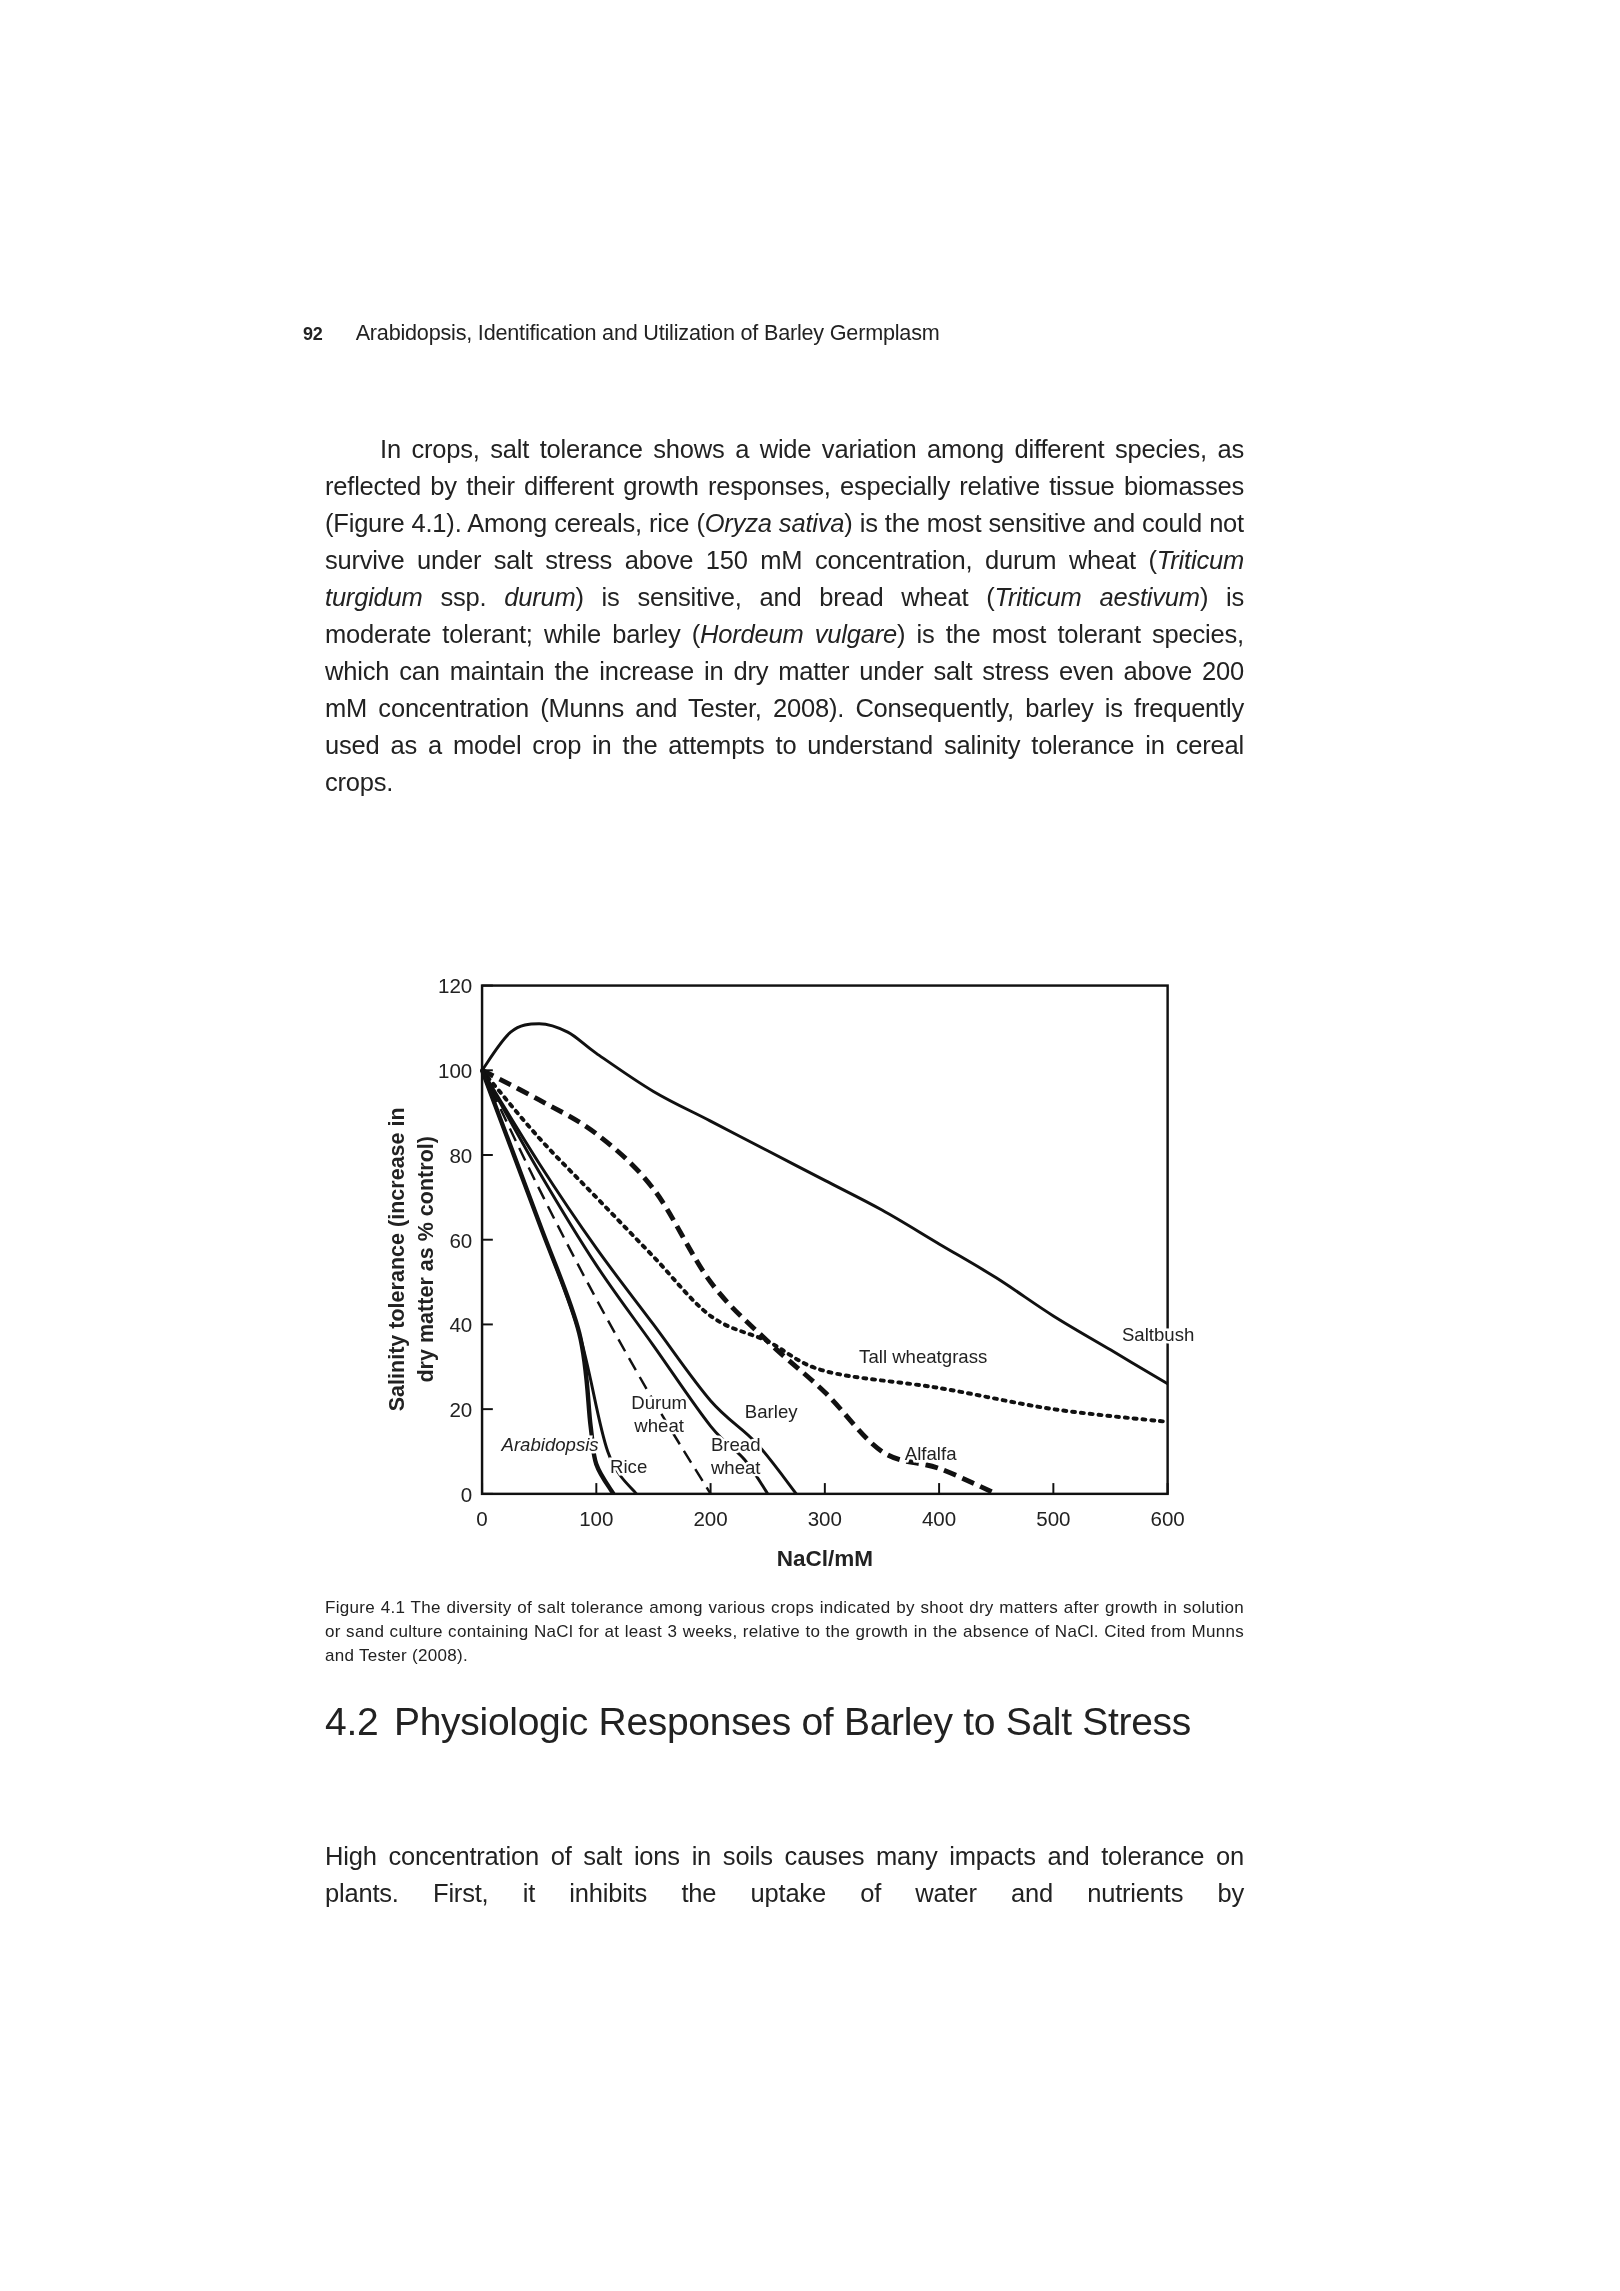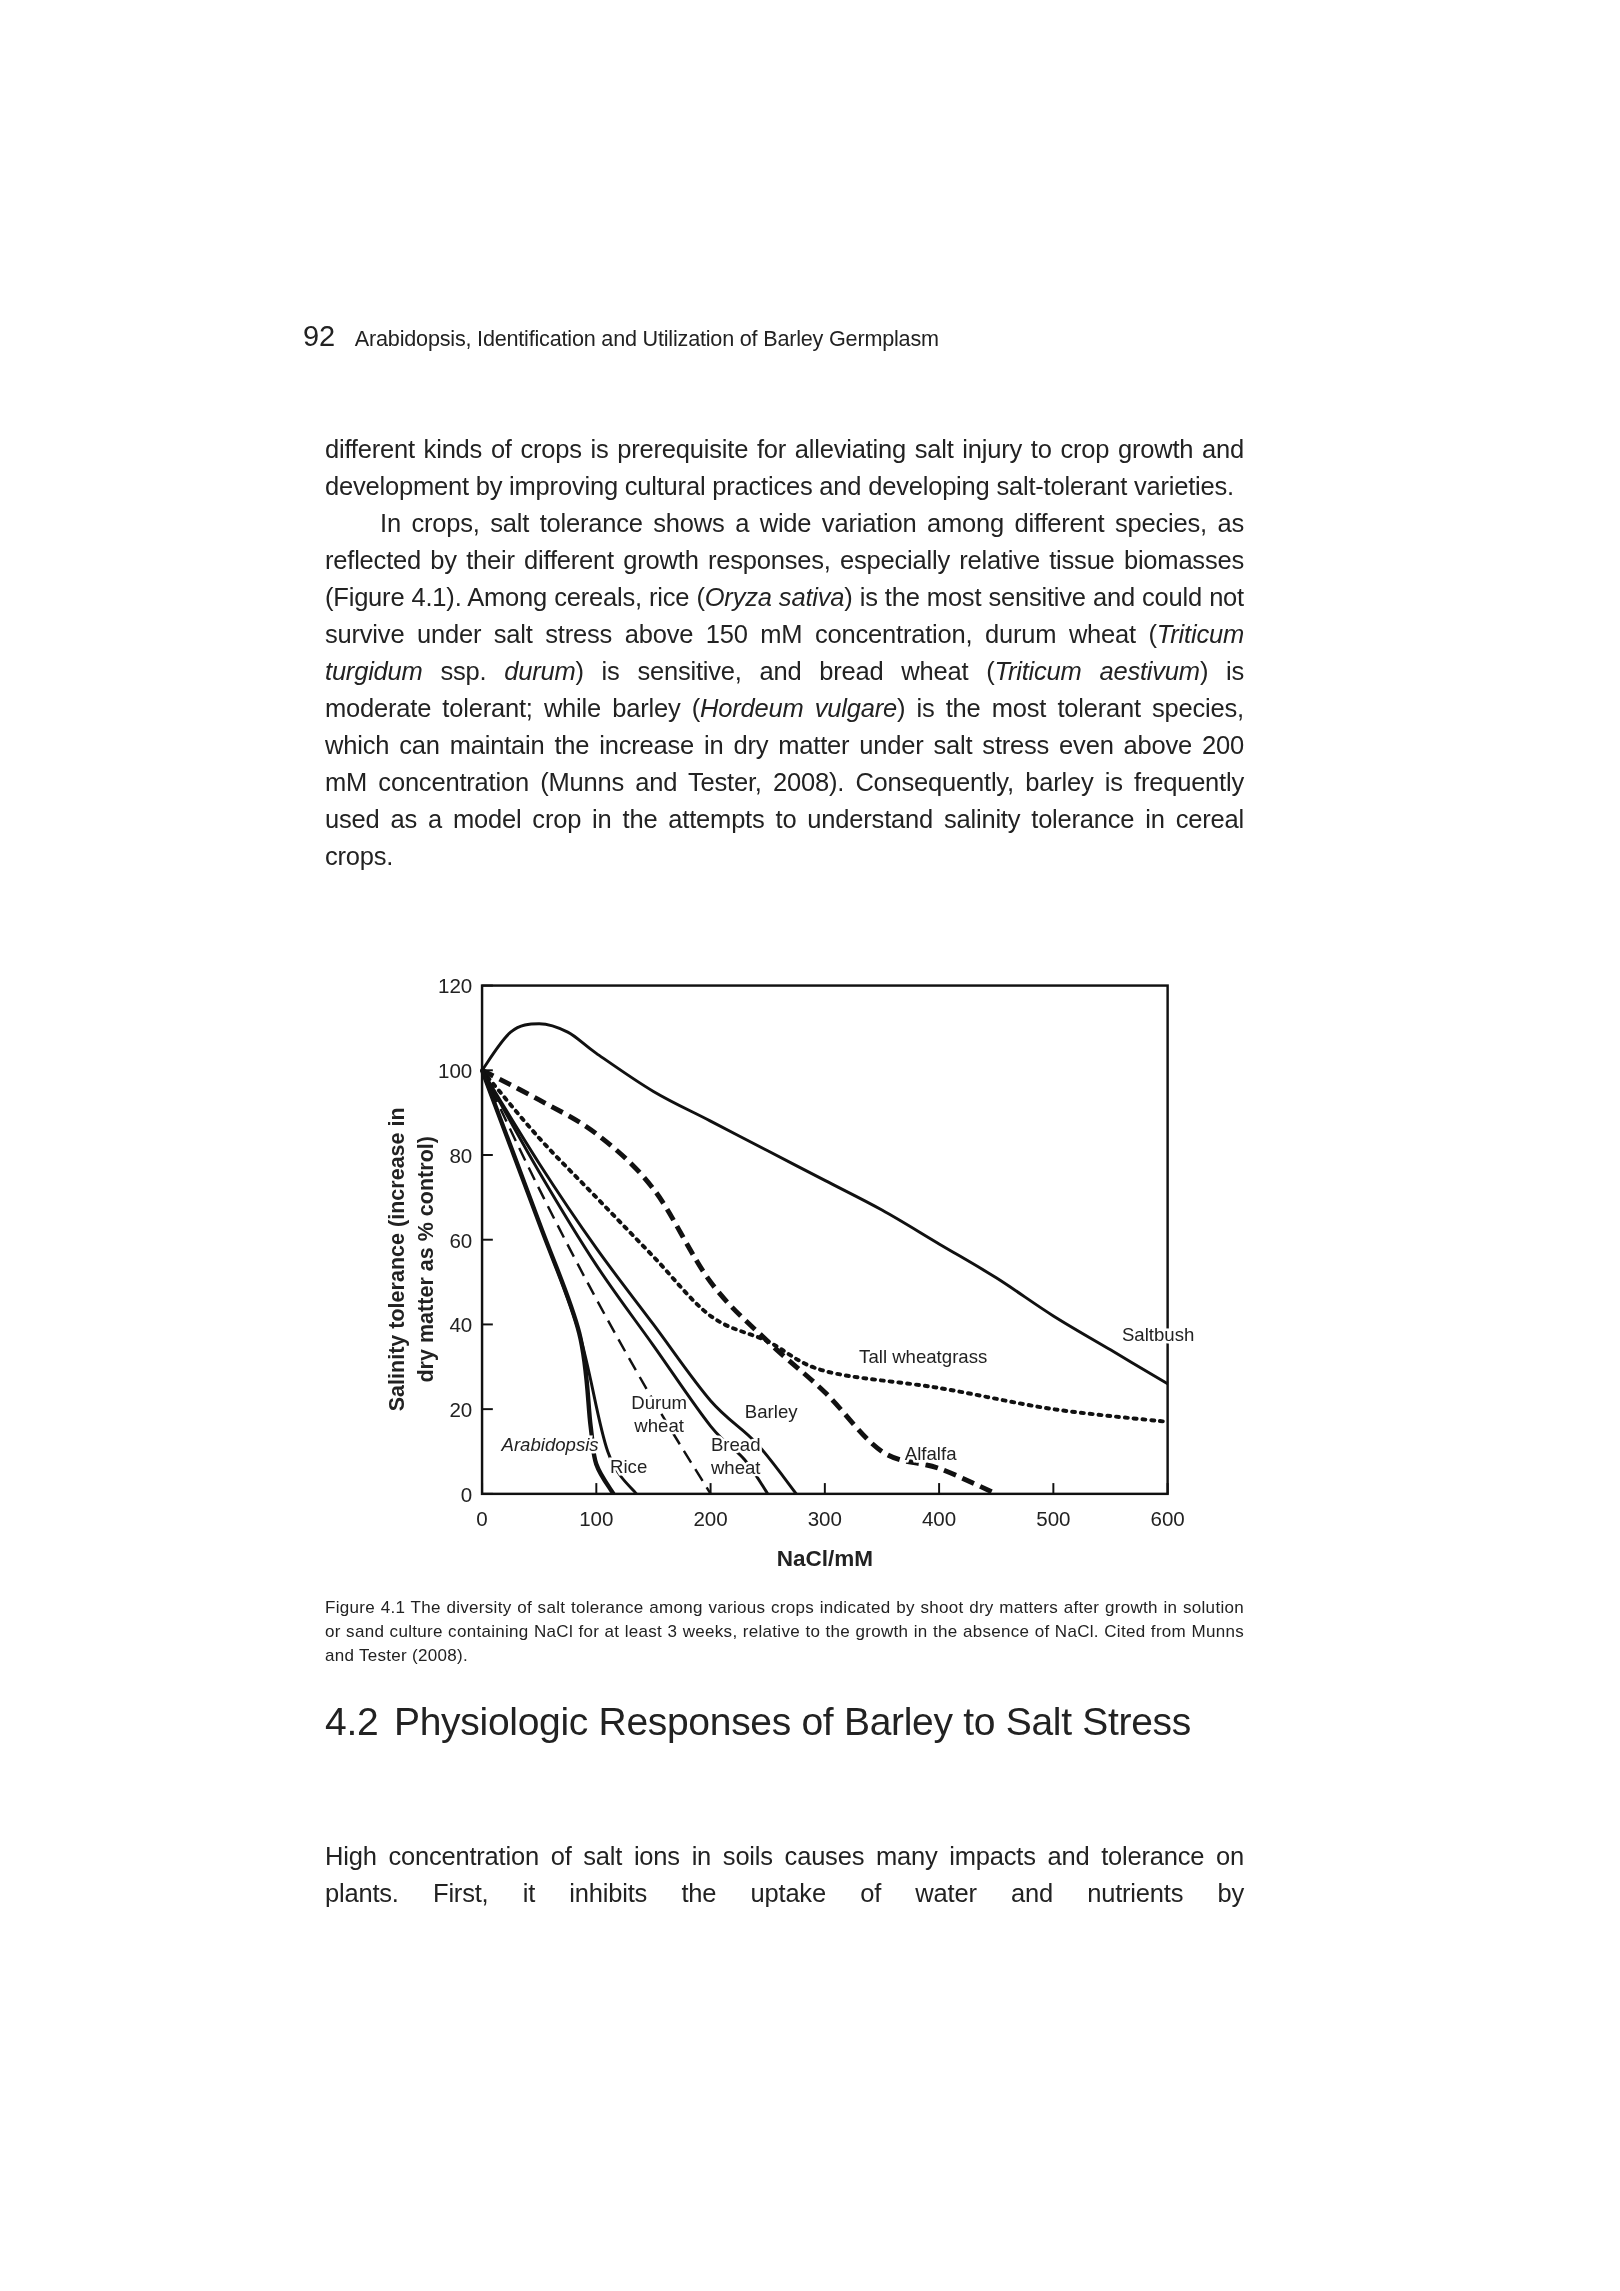--- a/index.html
+++ b/index.html
@@ -1,40 +1,39 @@
 <!DOCTYPE html>
 <html><head>
 <meta charset="utf-8">
 <style>
   html, body { margin: 0; padding: 0; background: #ffffff; }
   body { width: 1620px; height: 2292px; position: relative; overflow: hidden;
          font-family: "Liberation Sans", sans-serif; color: #222222; }
   .running-head { position: absolute; left: 303px; top: 320px; font-size: 21.6px; letter-spacing: -0.2px; }
-  .running-head .pnum { font-size: 29px; margin-right: 20px; }
+  .running-head .pnum { font-size: 18px; margin-right: 33px; font-weight: bold; }
   .body-text { position: absolute; left: 325px; width: 919px; font-size: 25.5px; line-height: 37px;
                text-align: justify; letter-spacing: -0.2px; }
   .body-text p { margin: 0; }
   .body-text p.indent { text-indent: 55px; }
   .body-text .last { text-align-last: left; }
   .figure { position: absolute; left: 372px; top: 965px; width: 843px; height: 617px; }
   .caption { position: absolute; left: 325px; top: 1596px; width: 919px; font-size: 17px;
              line-height: 24px; text-align: justify; letter-spacing: 0.3px; }
   .section-heading { position: absolute; left: 325px; top: 1700px; font-size: 39px; letter-spacing: -0.3px; }
   .section-heading .num { margin-right: 15.7px; }
   i { }
 </style>
 </head>
 <body>
 
 <div class="running-head">
   <span class="pnum">92</span><span>Arabidopsis, Identification and Utilization of Barley Germplasm</span>
 </div>
 
 <div class="body-text" style="top:431px;">
-  <p class="last">different kinds of crops is prerequisite for alleviating salt injury to crop growth and development by improving cultural practices and developing salt-tolerant varieties.</p>
   <p class="indent last"><span>In crops, salt tolerance shows a wide variation among different species, as reflected by their different growth responses, especially relative tissue biomasses (Figure 4.1). Among cereals, rice (</span><i>Oryza sativa</i><span>) is the most sensitive and could not survive under salt stress above 150 mM concentration, durum wheat (</span><i>Triticum turgidum</i><span> ssp. </span><i>durum</i><span>) is sensitive, and bread wheat (</span><i>Triticum aestivum</i><span>) is moderate tolerant; while barley (</span><i>Hordeum vulgare</i><span>) is the most tolerant species, which can maintain the increase in dry matter under salt stress even above 200 mM concentration (Munns and Tester, 2008). Consequently, barley is frequently used as a model crop in the attempts to understand salinity tolerance in cereal crops.</span></p>
 </div>
 
 <div class="figure">
   <svg id="chart" width="843" height="617" viewBox="0 0 860 630" xmlns="http://www.w3.org/2000/svg">
       <rect x="112" y="21" width="700" height="519" fill="#fff" stroke="#111" stroke-width="2.5"></rect>
       <line x1="112" x2="123" y1="540" y2="540" stroke="#111" stroke-width="2"></line>
       <text x="102" y="548" text-anchor="end" font-size="21" fill="#222" font-family="Liberation Sans, sans-serif">0</text>
       <line x1="112" x2="123" y1="453.5" y2="453.5" stroke="#111" stroke-width="2"></line>
       <text x="102" y="461.5" text-anchor="end" font-size="21" fill="#222" font-family="Liberation Sans, sans-serif">20</text>

